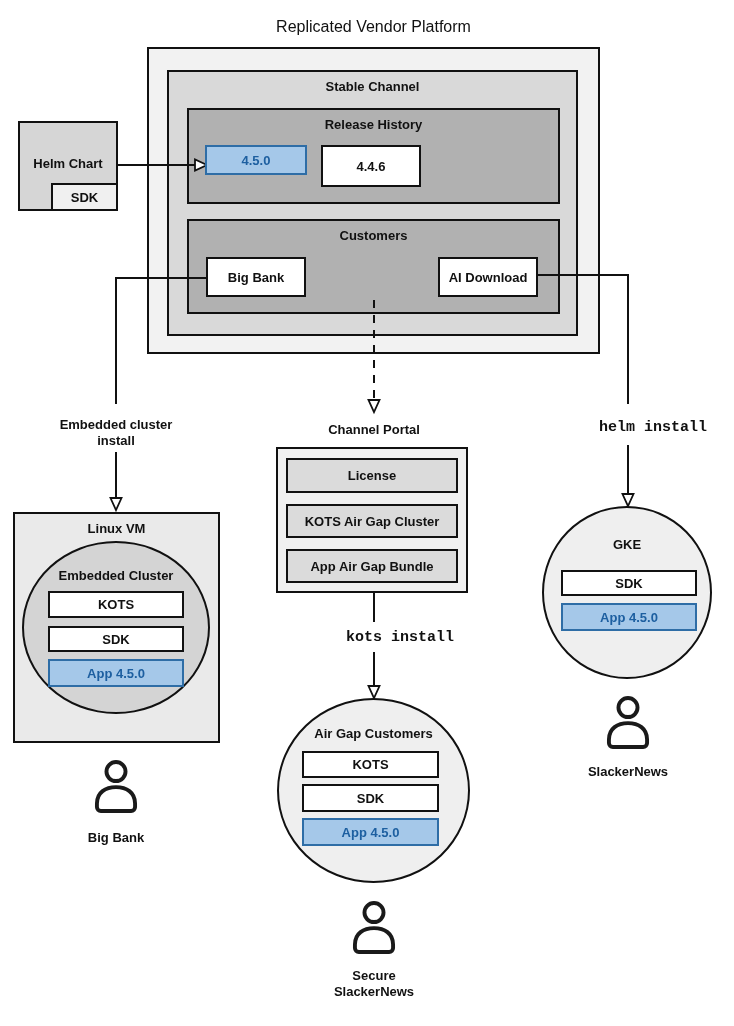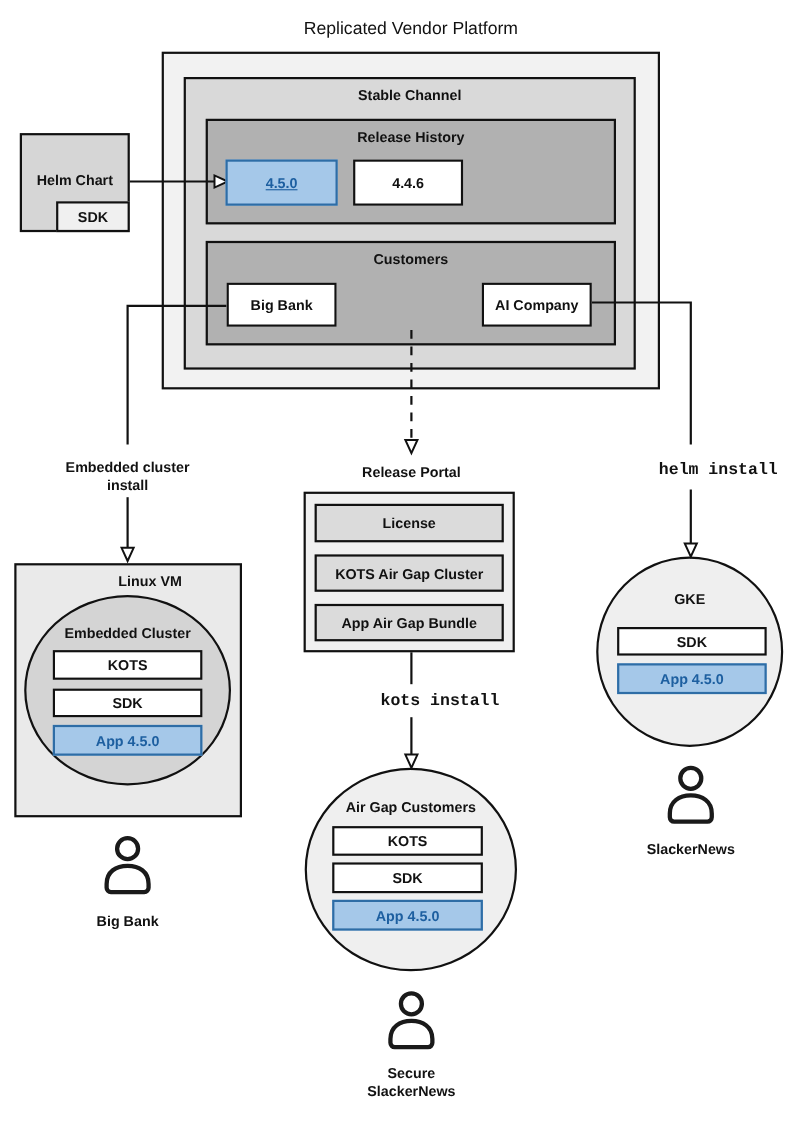--- a/index.html
+++ b/index.html
@@ -41,47 +41,47 @@
 
   <div class="abs title" style="left:147px;top:18px;width:453px;">Replicated Vendor Platform</div>
 
   <div class="abs box graybox" style="left:147px;top:47px;width:453px;height:307px;"></div>
 
   <div class="abs box midgray" style="left:167px;top:70px;width:411px;height:266px;"></div>
   <div class="abs lbl" style="left:167px;top:79px;width:411px;">Stable Channel</div>
 
   <div class="abs box darkgray z3" style="left:187px;top:108px;width:373px;height:96px;"></div>
   <div class="abs lbl leaf" style="left:187px;top:117px;width:373px;">Release History</div>
-  <div class="abs cell hl leaf" style="left:205px;top:145px;width:102px;height:42px;text-decoration:underline;">4.5.0</div>
+  <div class="abs cell hl leaf" style="left:205px;top:145px;width:102px;height:30px;">4.5.0</div>
   <div class="abs cell leaf" style="left:321px;top:145px;width:100px;height:42px;">4.4.6</div>
 
   <div class="abs box darkgray z3" style="left:187px;top:219px;width:373px;height:95px;"></div>
   <div class="abs lbl leaf" style="left:187px;top:228px;width:373px;">Customers</div>
   <div class="abs cell leaf" style="left:206px;top:257px;width:100px;height:40px;">Big Bank</div>
-  <div class="abs cell leaf" style="left:438px;top:257px;width:100px;height:40px;">AI Company</div>
+  <div class="abs cell leaf" style="left:438px;top:257px;width:100px;height:40px;">AI Download</div>
 
   <div class="abs box z3" style="left:18px;top:121px;width:100px;height:90px;background:#D6D6D6;"></div>
   <div class="abs lbl leaf" style="left:18px;top:156px;width:100px;">Helm Chart</div>
   <div class="abs cell leaf" style="left:51px;top:183px;width:67px;height:28px;background:#F0F0F0;">SDK</div>
 
   <div class="abs lbl leaf" style="left:36px;top:417px;width:160px;">
     <span>Embedded cluster</span><br>
     <span>install</span>
   </div>
   <div class="abs mono leaf" style="left:547px;top:419px;width:160px;">helm install</div>
   <div class="abs mono leaf" style="left:294px;top:629px;width:160px;">kots install</div>
 
-  <div class="abs lbl leaf" style="left:284px;top:422px;width:180px;">Release Portal</div>
+  <div class="abs lbl leaf" style="left:284px;top:422px;width:180px;">Channel Portal</div>
   <div class="abs box z3" style="left:276px;top:447px;width:192px;height:146px;background:#F0F0F0;"></div>
   <div class="abs cell leaf" style="left:286px;top:458px;width:172px;height:35px;background:#DBDBDB;">License</div>
   <div class="abs cell leaf" style="left:286px;top:504px;width:172px;height:34px;background:#DBDBDB;">KOTS Air Gap Cluster</div>
   <div class="abs cell leaf" style="left:286px;top:549px;width:172px;height:34px;background:#DBDBDB;">App Air Gap Bundle</div>
 
   <div class="abs box z3" style="left:13px;top:512px;width:207px;height:231px;background:#EAEAEA;"></div>
-  <div class="abs lbl leaf" style="left:13px;top:521px;width:207px;margin-left:20px;">Linux VM</div>
+  <div class="abs lbl leaf" style="left:13px;top:521px;width:207px;">Linux VM</div>
   <div class="abs circle leaf" style="left:22px;top:541px;width:188px;height:173px;background:#D4D4D4;"></div>
   <div class="abs lbl leaf" style="left:22px;top:568px;width:188px;">Embedded Cluster</div>
   <div class="abs cell leaf" style="left:48px;top:591px;width:136px;height:27px;">KOTS</div>
   <div class="abs cell leaf" style="left:48px;top:626px;width:136px;height:26px;">SDK</div>
   <div class="abs cell hl leaf" style="left:48px;top:659px;width:136px;height:28px;">App 4.5.0</div>
 
   <svg class="abs leaf" style="left:90px;top:757px;" width="52" height="62" viewBox="0 0 60 68">
     <circle class="person" cx="30" cy="15" r="11"></circle>
     <path class="person" d="M8,56 v-4 c0,-13 10,-19 22,-19 s22,6 22,19 v4 c0,2.5 -2,4.5 -4.5,4.5 h-35 c-2.5,0 -4.5,-2 -4.5,-4.5 z" stroke-linejoin="round"></path>
   </svg>

